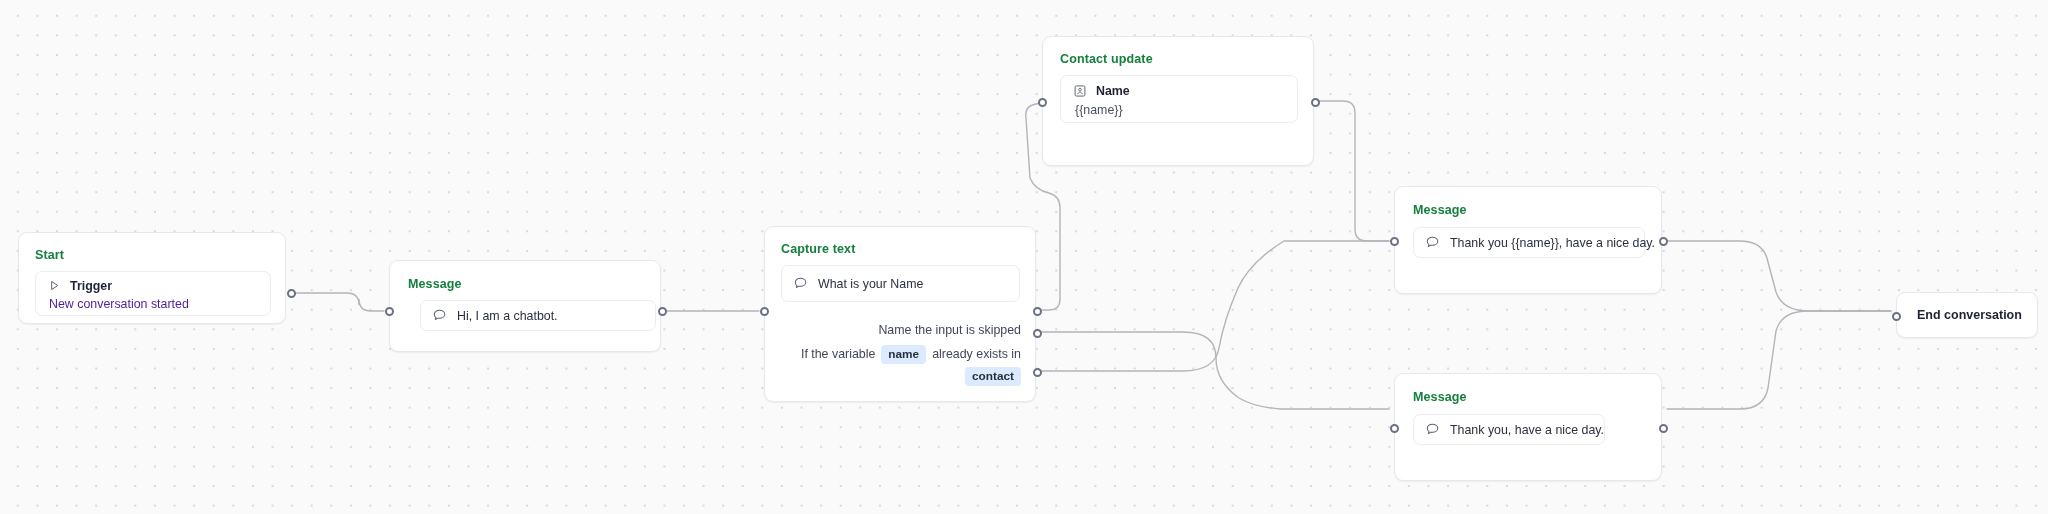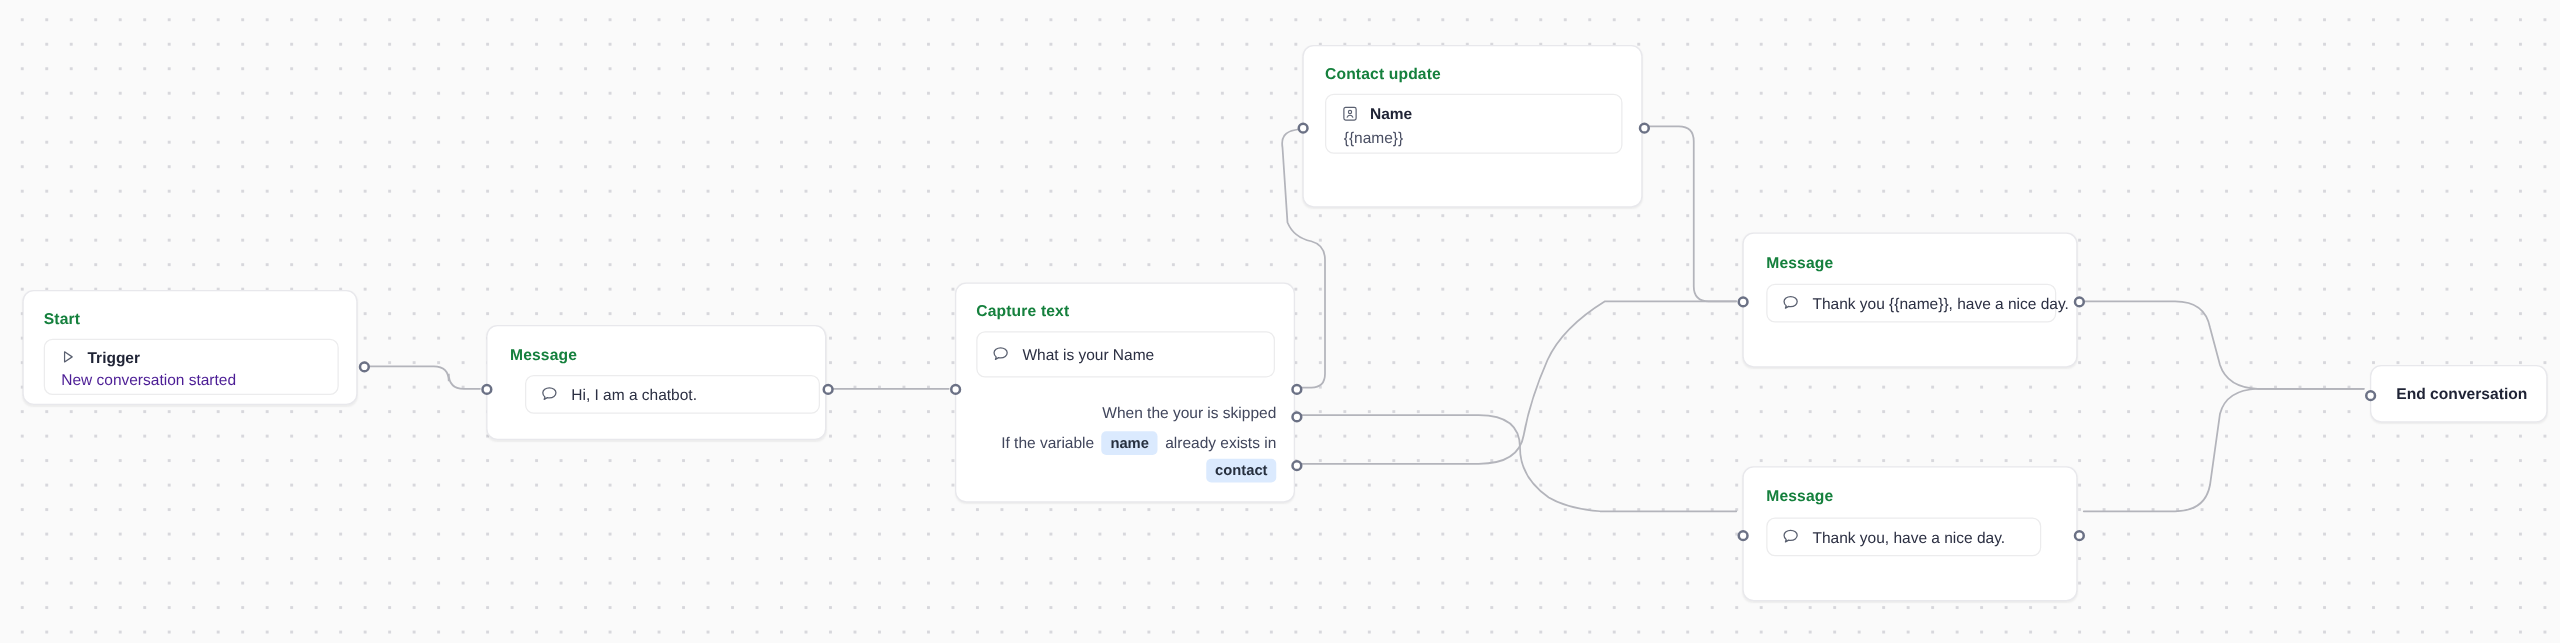--- a/index.html
+++ b/index.html
@@ -110,21 +110,21 @@
   .start-field   { position:absolute; left:16px; top:38px; width:236px; height:45px;
                    display:block; padding:7px 12px 0 12px; }
   .trigger-row   { display:flex; gap:9px; }
   .trigger-label { font-size:12.4px; font-weight:bold; color:#1f2335; }
   .trigger-sub   { font-size:12.4px; color:#4c1d95; margin-top:4px; margin-left:1px; }
 
   .msg-title     { position:absolute; left:18px; top:17px; }
   .msg-field     { position:absolute; left:18px; top:39px; height:31px; padding:0 11px; gap:10px; }
   #node-message-1 .msg-field { width: 236px; margin-left: 12px; }
   #node-message-2 .msg-field { width: 232px; top: 40px; }
-  #node-message-3 .msg-field { width: 220px; top: 40px; }
+  #node-message-3 .msg-field { width: 192px; top: 40px; }
 
   .cap-title     { position:absolute; left:16px; top:16px; }
   .cap-field     { position:absolute; left:16px; top:38px; width:239px; height:37px; padding:0 11px; gap:10px; }
   .cap-line      { position:absolute; right:14px; font-size:12.4px; color:#41465c; white-space:nowrap; }
   .cap-line-1    { top: 96px; }
   .cap-line-2    { top: 118px; display:flex; align-items:center; gap:6px; }
   .cap-line-3    { top: 140px; }
   .pill {
     background: #dbeafe;
     color: #27303f;
@@ -217,21 +217,21 @@
   <div class="node" id="node-capture">
     <div class="node-title cap-title">Capture text</div>
     <div class="field cap-field">
       <svg class="bubble-icon" viewBox="0 0 16 16">
         <path d="M8 2.4c3.1 0 5.6 1.9 5.6 4.3 0 2.4-2.5 4.3-5.6 4.3-0.6 0-1.2-0.07-1.7-0.2
                  L3.6 12.3l0.6-2.1C3 9.4 2.4 8.4 2.4 6.7 2.4 4.3 4.9 2.4 8 2.4z" fill="none" stroke="#5a6070" stroke-width="1.1" stroke-linejoin="round"></path>
       </svg>
       <span class="field-text">What is your Name</span>
     </div>
 
-    <div class="cap-line cap-line-1">When the your is skipped</div>
+    <div class="cap-line cap-line-1">Name the input is skipped</div>
 
     <div class="cap-line cap-line-2">
       <span>If the variable</span>
       <span class="pill">name</span>
       <span>already exists in</span>
     </div>
 
     <div class="cap-line cap-line-3">
       <span class="pill">contact</span>
     </div>

